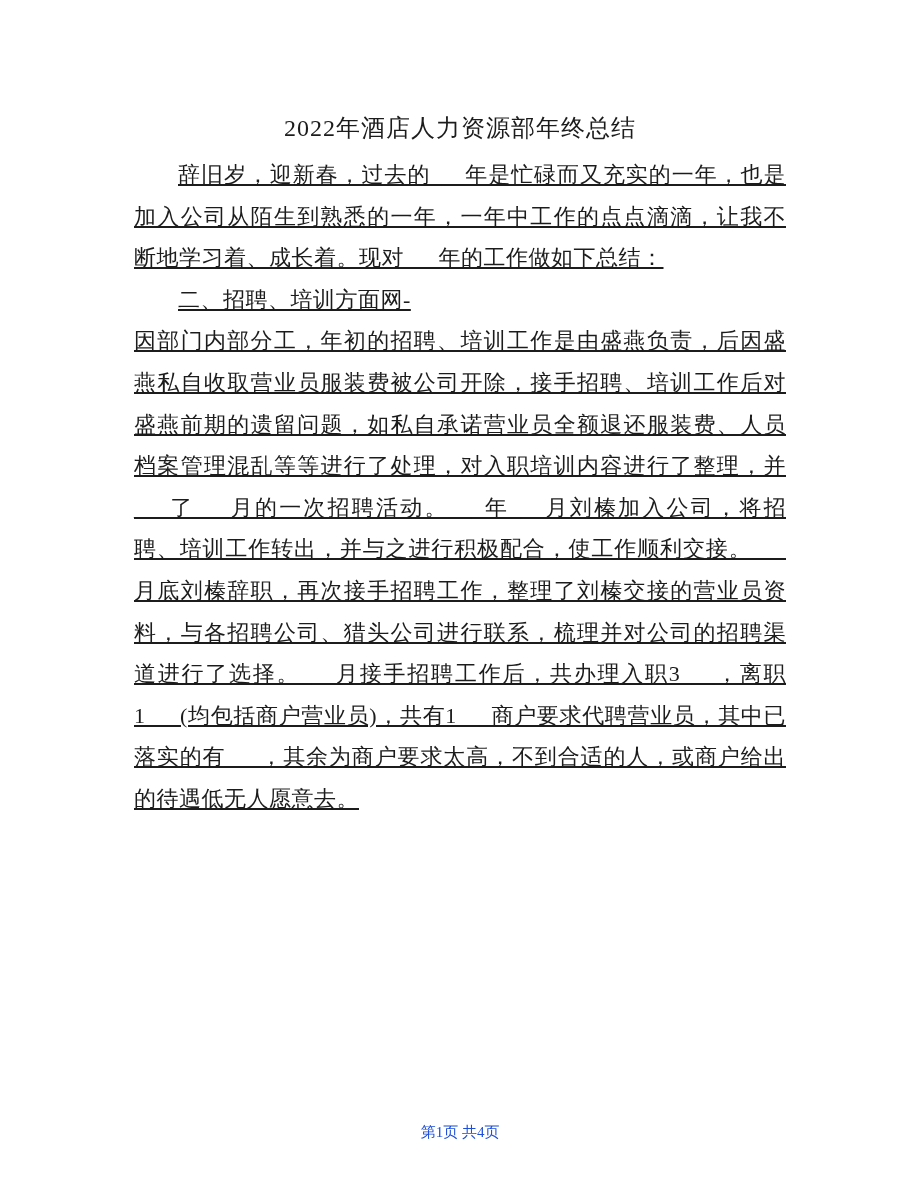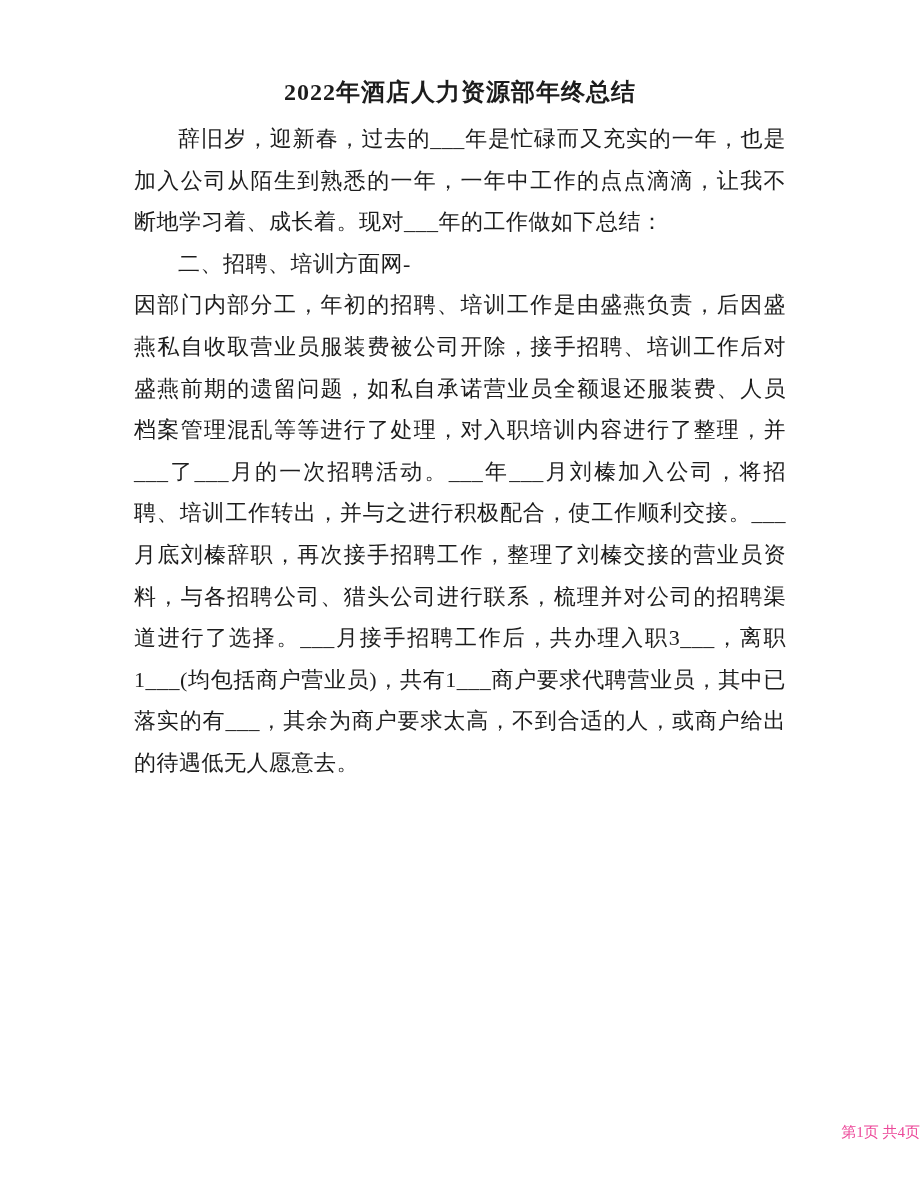--- a/index.html
+++ b/index.html
@@ -15,50 +15,51 @@
   }
   .page {
     position: relative;
     width: 920px;
     height: 1191px;
     background: #ffffff;
     overflow: hidden;
   }
   .doc-title {
     margin: 0;
-    padding-top: 76px;
+    padding-top: 112px;
     font-size: 24px;
     line-height: 32px;
-    font-weight: bold;
+    font-weight: normal;
     text-align: center;
     letter-spacing: 1px;
   }
   .content {
     width: 652px;
     margin: 10px auto 0 auto;
   }
   .para {
     margin: 0;
     font-size: 22px;
     line-height: 41.6px;
     text-align: justify;
     letter-spacing: 0.5px;
+    text-decoration: underline;
   }
   .para.indent {
     text-indent: 2em;
   }
   .footer {
     position: absolute;
     left: 0;
     right: 0;
     bottom: 50px;
-    text-align: right;
+    text-align: center;
     font-size: 15px;
     line-height: 18px;
-    color: #ec4899;
+    color: #1d4ed8;
     margin-top: 13px;
   }
 </style>
 </head>
 <body>
 
 <div class="page">
 
   <h1 class="doc-title">2022年酒店人力资源部年终总结</h1>
 

